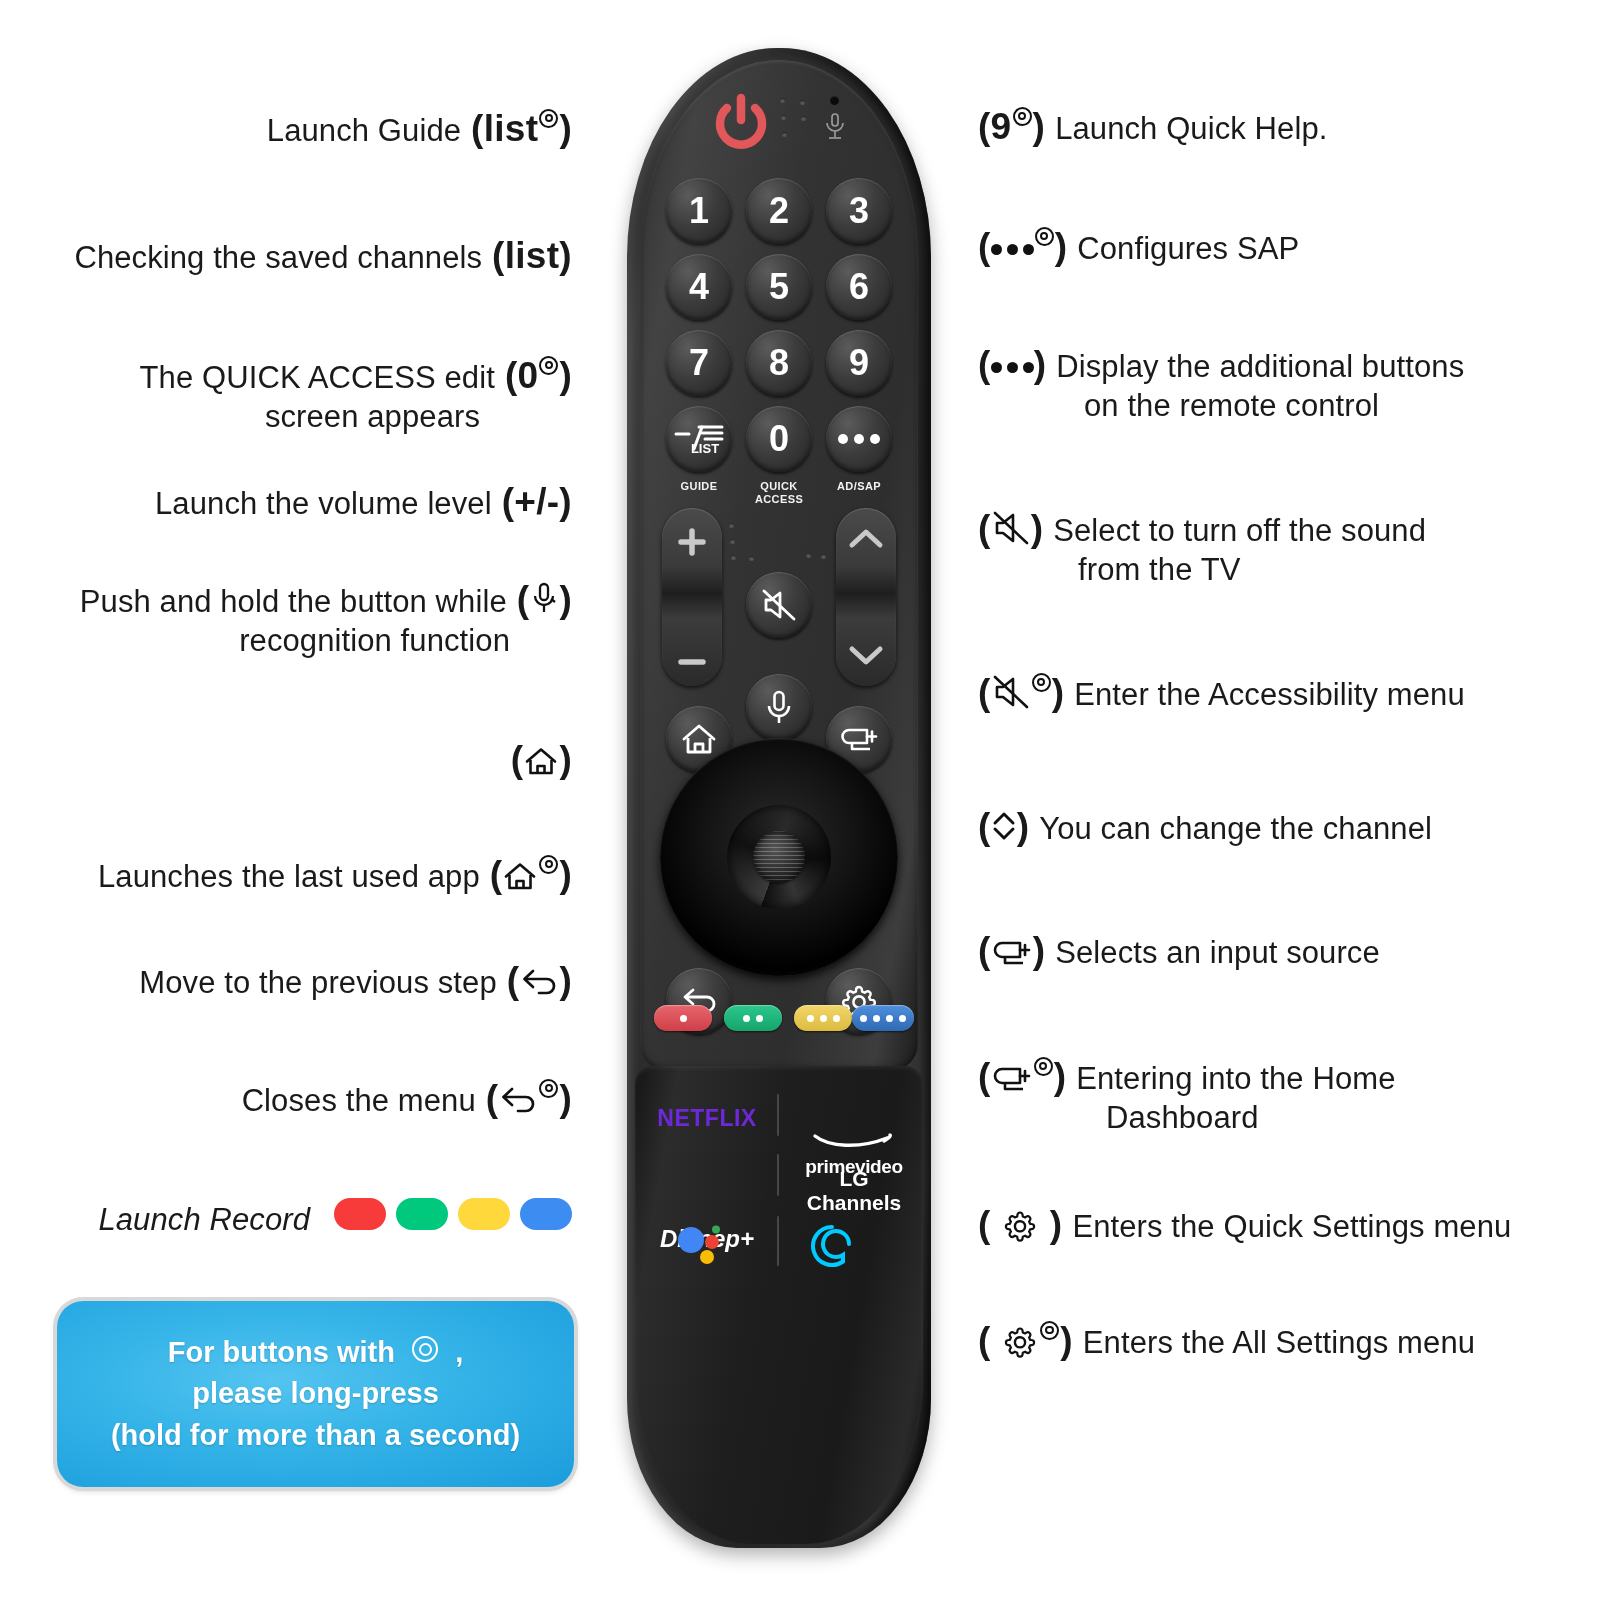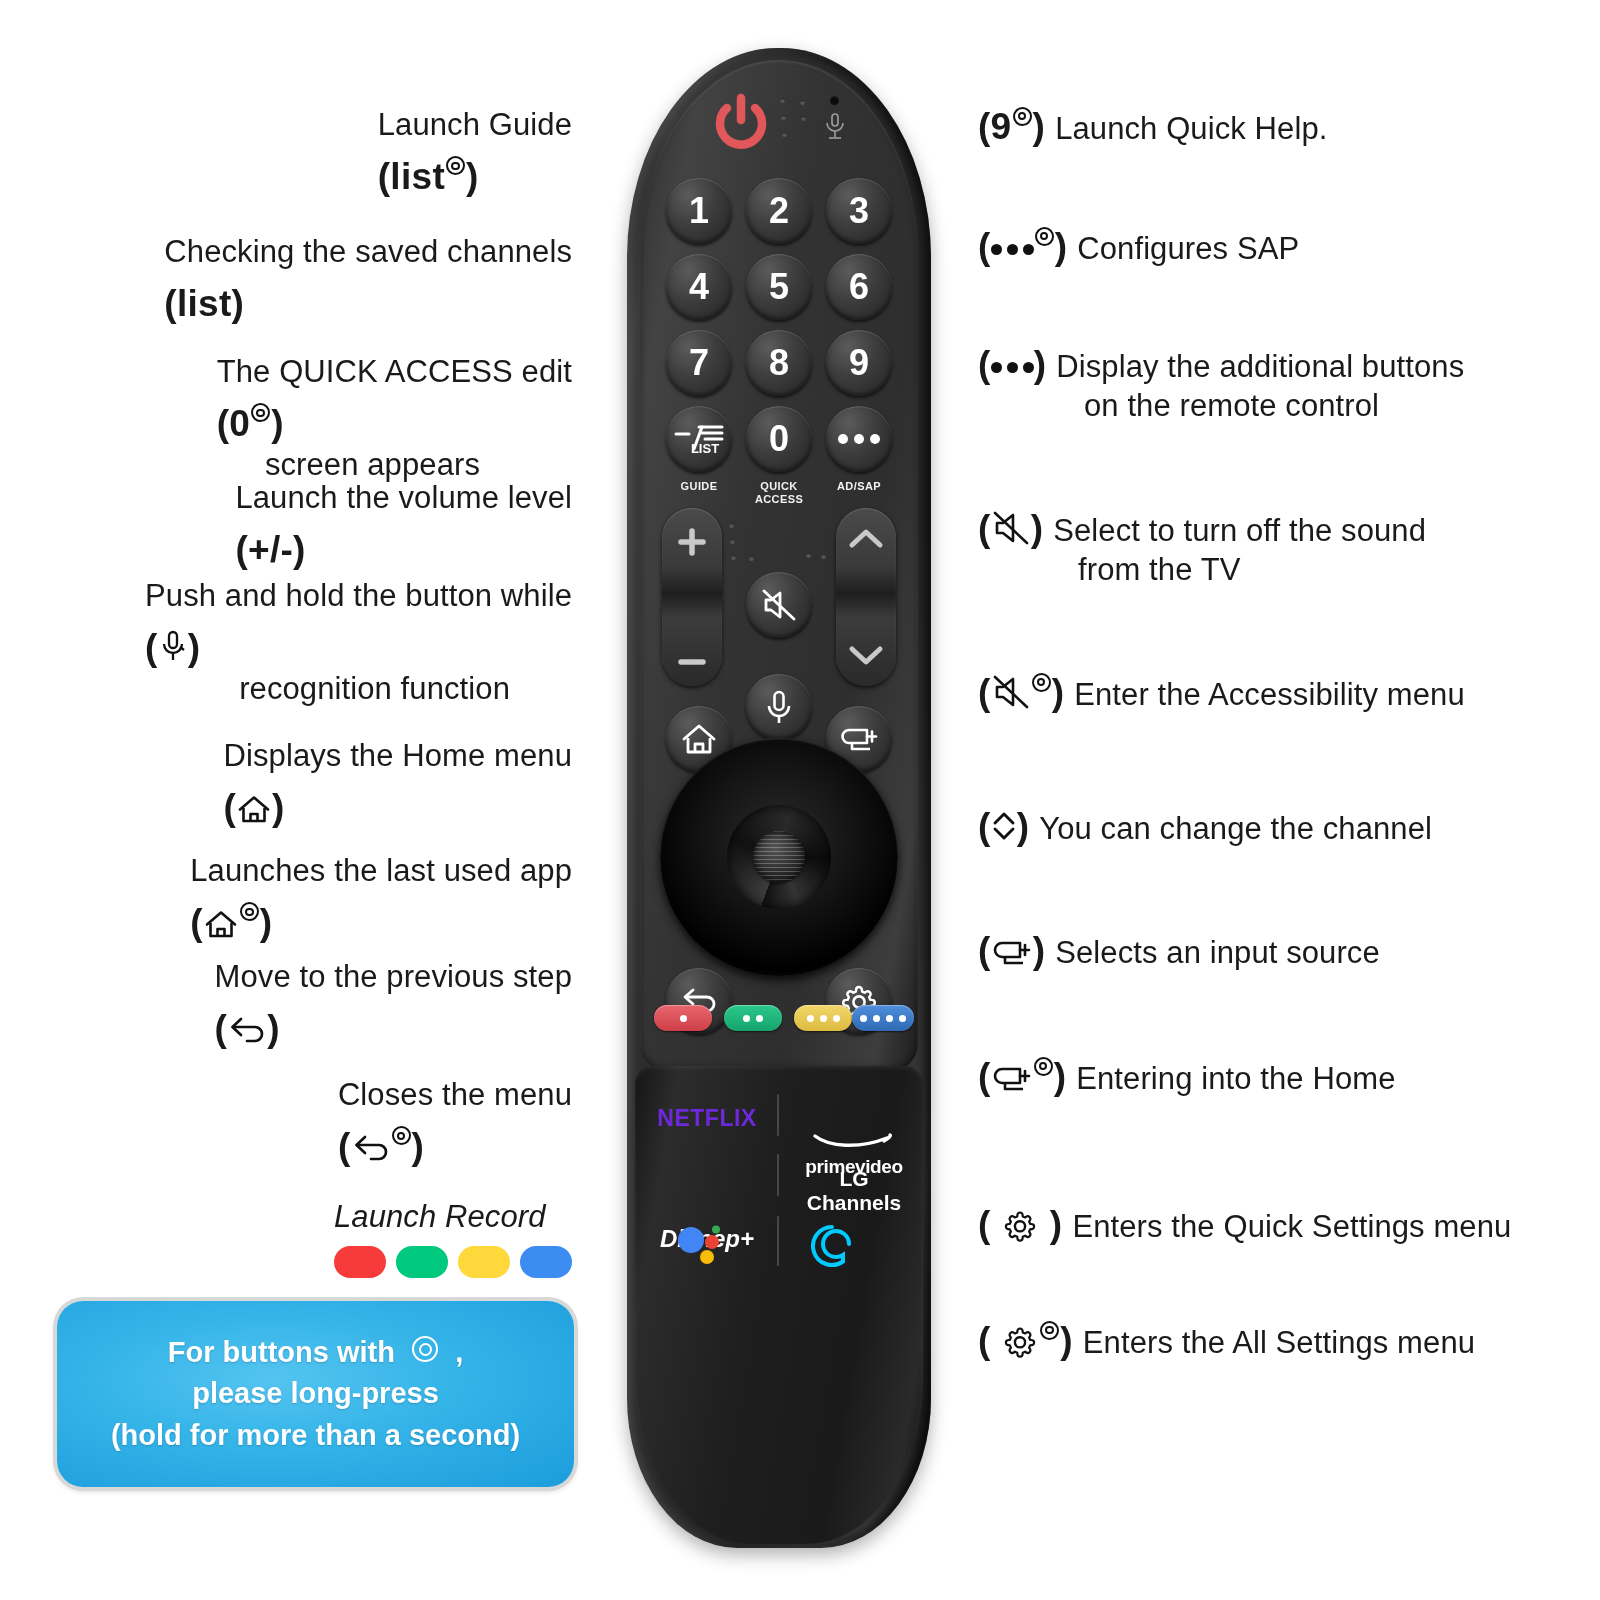--- a/index.html
+++ b/index.html
@@ -16,21 +16,21 @@
   
   .callout { position:absolute; line-height:1.22; }
   .col-left  { text-align:right; }
   .col-right { text-align:left; }
 
   .desc { font-size:31px; font-weight:400; letter-spacing:.1px; }
   .key  { font-size:37px; font-weight:600; letter-spacing:.3px; white-space:nowrap; }
 
   .line { display:block; }
   .row  { display:flex; align-items:baseline; gap:10px; }
-  .row.rt { justify-content:flex-end;flex-direction:column; }
+  .row.rt { justify-content:flex-end; }
 
   
   .ring {
     display:inline-block; vertical-align:super;
     width:19px; height:19px; border:2.4px solid #111; border-radius:50%;
     position:relative; margin:0 1px;
   }
   .ring::after{
     content:""; position:absolute; inset:3.2px; border:2.2px solid #111; border-radius:50%;
   }
@@ -176,21 +176,20 @@
           <path d="M6 15a9 9 0 0 0 18 0" fill="none" stroke="#111" stroke-width="2.3"></path>
           <path d="M15 24v7" stroke="#111" stroke-width="2.3"></path>
           <path d="M22 18l4 3" stroke="#111" stroke-width="2.3"></path>
         </svg>)</span>
   </div>
   <div class="desc line" style="padding-right:62px;">recognition function</div>
 </div>
 
 <div class="callout col-left" style="right:1028px; top:737px;">
   <div class="row rt">
-    <span class="desc">Displays the Home menu</span>
     <span class="key">(<svg class="gl" width="36" height="32" viewBox="0 0 36 32">
           <path d="M4 16.5 18 4.5l14 12" fill="none" stroke="#111" stroke-width="2.6" stroke-linecap="round" stroke-linejoin="round"></path>
           <path d="M7.5 15v13h21V15" fill="none" stroke="#111" stroke-width="2.6" stroke-linejoin="round"></path>
           <path d="M14.5 28v-7h7v7" fill="none" stroke="#111" stroke-width="2.6" stroke-linejoin="round"></path>
         </svg>)</span>
   </div>
 </div>
 
 <div class="callout col-left" style="right:1028px; top:852px;">
   <div class="row rt">
@@ -317,20 +316,21 @@
 <div class="callout col-right" style="left:978px; top:1054px;">
   <div class="row">
     <span class="key">(<svg class="gl" width="42" height="32" viewBox="0 0 42 32">
           <path d="M11 7h18v14H11a7 7 0 0 1 0-14z" fill="none" stroke="#111" stroke-width="2.6" stroke-linejoin="round"></path>
           <path d="M29 14h9" stroke="#111" stroke-width="2.6" stroke-linecap="round"></path>
           <path d="M34 9v10" stroke="#111" stroke-width="2.6" stroke-linecap="round"></path>
           <path d="M14 21v6h18" fill="none" stroke="#111" stroke-width="2.6" stroke-linejoin="round"></path>
         </svg><span class="ring"></span>)</span>
     <span class="desc">Entering into the Home</span>
   </div>
+  <div class="desc line" style="padding-left:128px;">Dashboard</div>
 </div>
 
 <div class="callout col-right" style="left:978px; top:1202px;">
   <div class="row">
     <span class="key">(&nbsp;<svg class="gl" width="38" height="36" viewBox="0 0 38 36">
           <path d="M19 6.5a2.6 2.6 0 0 1 2.6 2.6l.2 1.4 2.3 1 1.2-.8a2.6 2.6 0 0 1 3.6 3.6l-.8 1.2 1 2.3 1.4.2a2.6 2.6 0 0 1 0 5.2l-1.4.2-1 2.3.8 1.2a2.6 2.6 0 0 1-3.6 3.6l-1.2-.8-2.3 1-.2 1.4a2.6 2.6 0 0 1-5.2 0l-.2-1.4-2.3-1-1.2.8a2.6 2.6 0 0 1-3.6-3.6l.8-1.2-1-2.3-1.4-.2a2.6 2.6 0 0 1 0-5.2l1.4-.2 1-2.3-.8-1.2a2.6 2.6 0 0 1 3.6-3.6l1.2.8 2.3-1 .2-1.4A2.6 2.6 0 0 1 19 6.5z" fill="none" stroke="#111" stroke-width="2.2" stroke-linejoin="round"></path>
           <circle cx="19" cy="20.3" r="5.1" fill="none" stroke="#111" stroke-width="2.4"></circle>
         </svg>&nbsp;)</span>
     <span class="desc">Enters the Quick Settings menu</span>
   </div>

